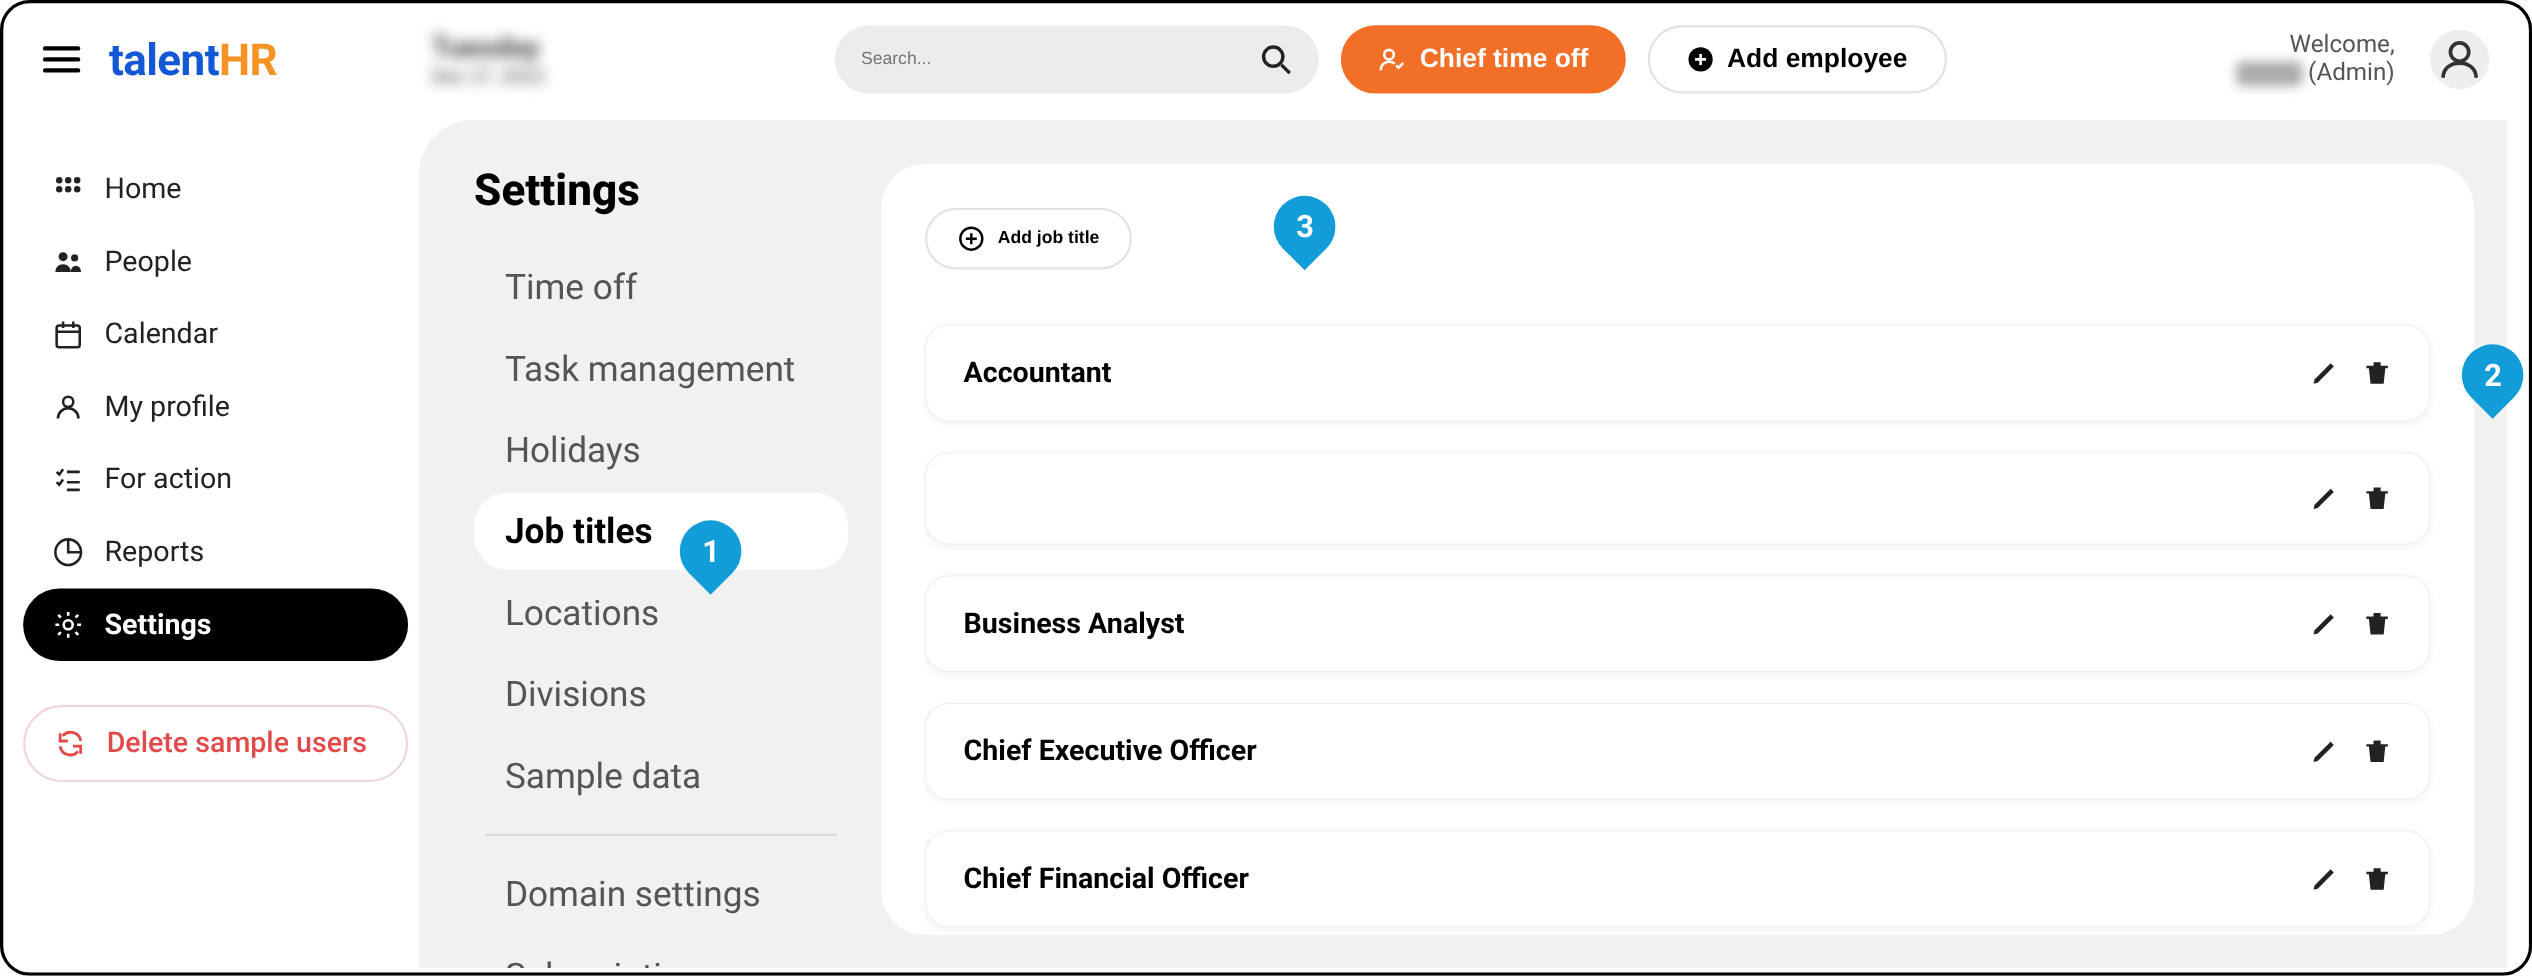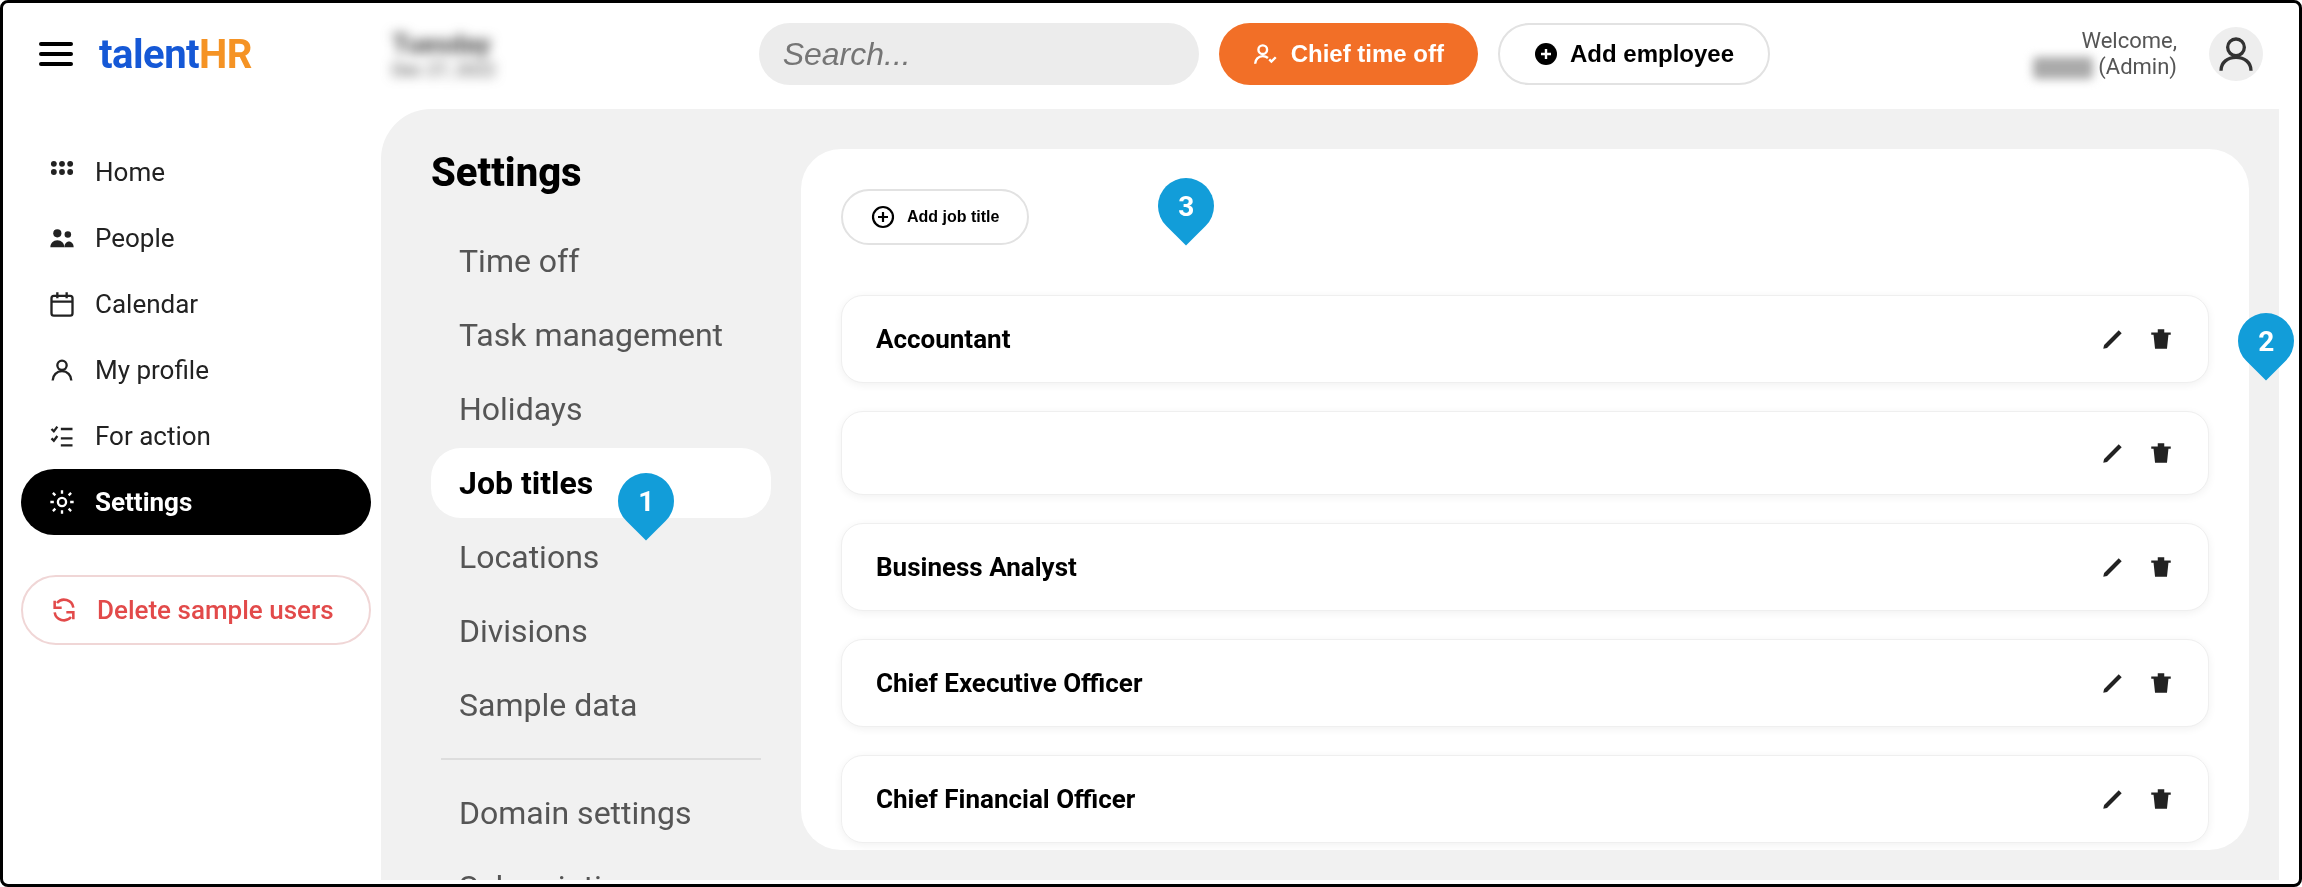--- a/index.html
+++ b/index.html
@@ -8,21 +8,21 @@
     background: #fff;
     width: 2302px;
     height: 887px;
     transform-origin: top left;
     position: relative;
   }
   .app-frame {
     width: 2302px;
     height: 887px;
     border: 3px solid #000;
-    border-radius: 8px;
+    border-radius: 27px;
     overflow: hidden;
     position: relative;
     background: #fff;
   }
   
   .header {
     display: flex;
     align-items: center;
     padding: 20px 36px 24px 36px;
     gap: 20px;
@@ -62,22 +62,21 @@
     align-items: center;
     background: #ececec;
     border-radius: 40px;
     height: 62px;
     width: 440px;
     padding: 0 24px;
   }
   .search input {
     border: none;
     background: transparent;
-    font-size: 32px;
-    font-style: italic;
+    font-size: 16px;
     flex: 1;
     outline: none;
     color: #737373;
   }
   .search .mag { width: 30px; height: 30px; }
   .btn {
     display: inline-flex;
     align-items: center;
     gap: 12px;
     height: 62px;
@@ -333,20 +332,29 @@
         <span>My profile</span>
       </div>
       <div class="nav-item">
         <span class="nav-icon">
             <svg viewBox="0 0 24 24" fill="none" stroke="#222" stroke-width="2">
               <path d="M3 6l2 2 3-4M3 14l2 2 3-4M11 6h10M11 14h10M11 20h10"></path>
             </svg>
           </span>
         <span>For action</span>
       </div>
+      <div class="nav-item">
+        <span class="nav-icon">
+            <svg viewBox="0 0 24 24" fill="none" stroke="#222" stroke-width="2">
+              <path d="M12 2v10h10"></path>
+              <circle cx="12" cy="12" r="10"></circle>
+            </svg>
+          </span>
+        <span>Reports</span>
+      </div>
       <div class="nav-item active">
         <span class="nav-icon">
             <svg viewBox="0 0 24 24" fill="none" stroke="#fff" stroke-width="2">
               <circle cx="12" cy="12" r="3.5"></circle>
               <path d="M12 2v3M12 19v3M4.2 4.2l2.1 2.1M17.7 17.7l2.1 2.1M2 12h3M19 12h3M4.2 19.8l2.1-2.1M17.7 6.3l2.1-2.1"></path>
             </svg>
           </span>
         <span>Settings</span>
       </div>
       <div class="nav-item delete-sample">

